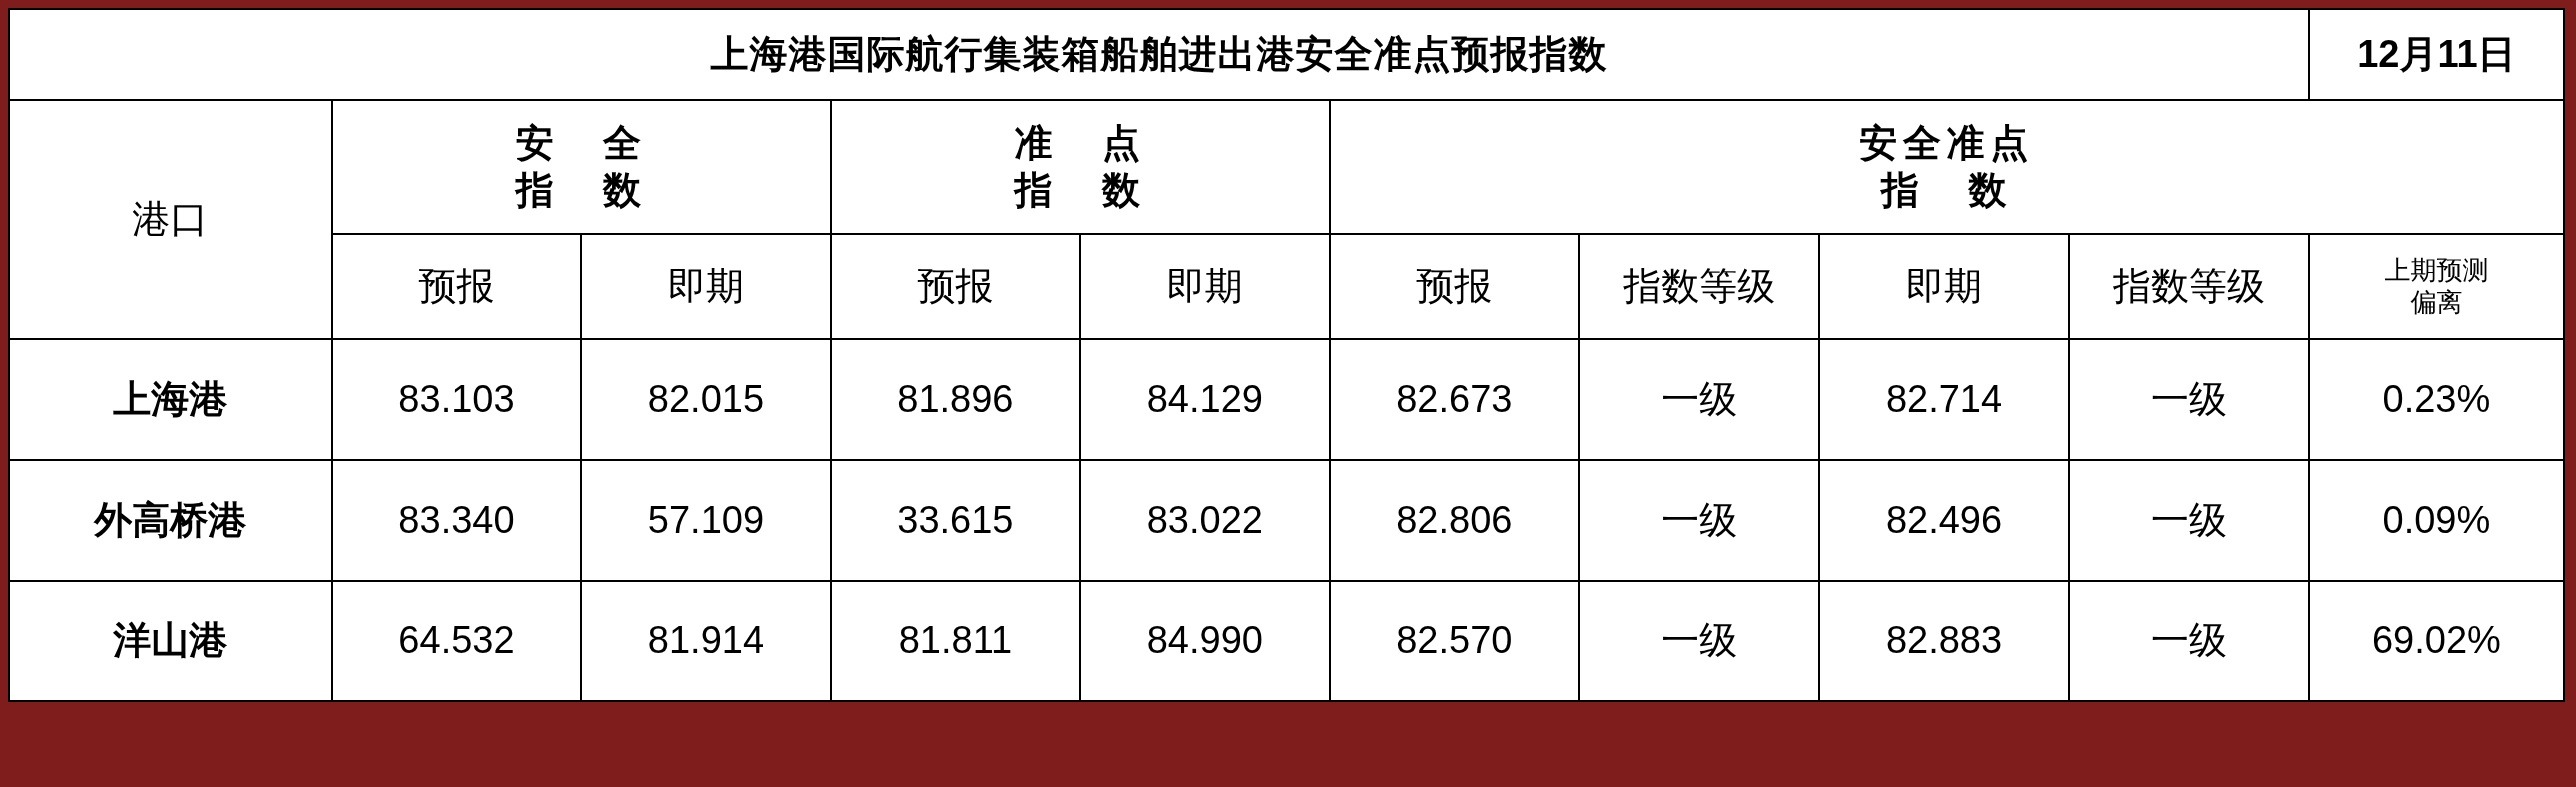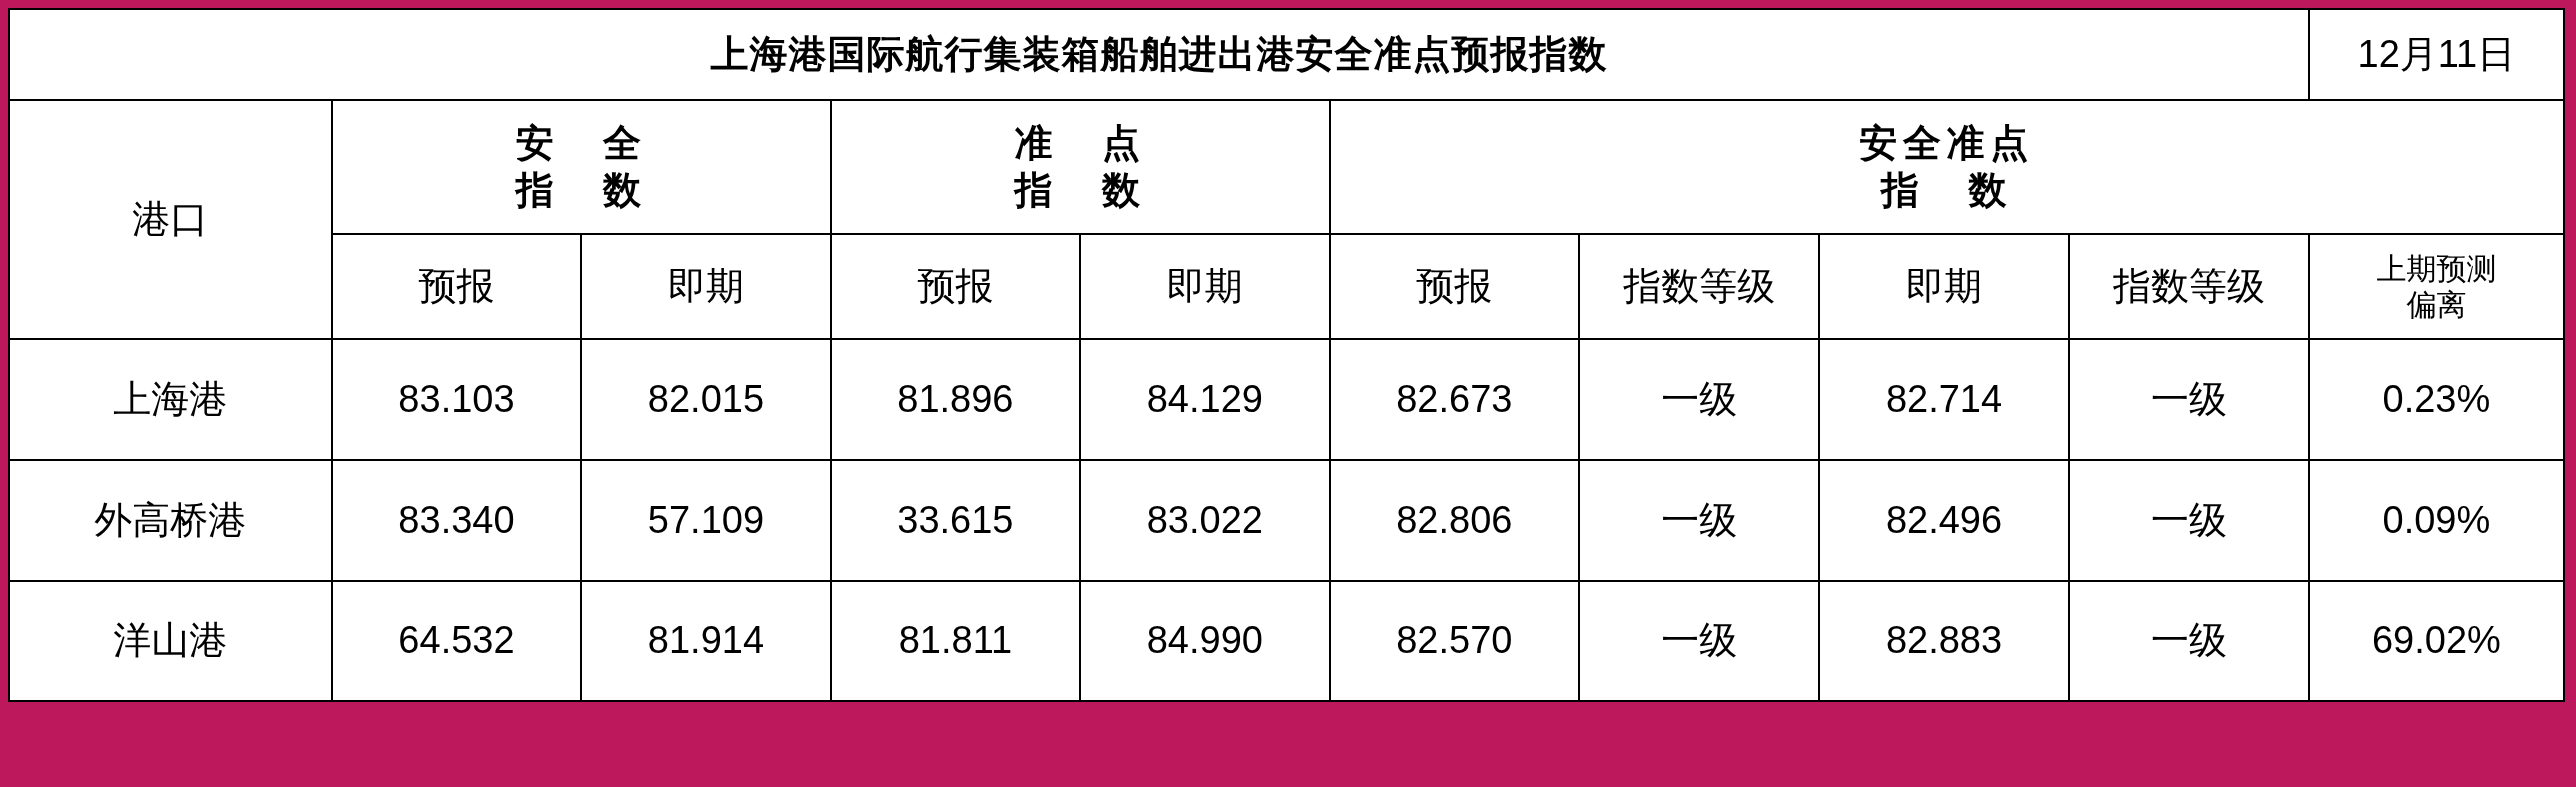--- a/index.html
+++ b/index.html
@@ -9,21 +9,21 @@
   }
   body {
     font-family: "Liberation Sans", "DejaVu Sans", sans-serif;
     color: #000000;
   }
   .page {
     width: 2576px;
     height: 787px;
     box-sizing: border-box;
     padding: 7.7px 11.5px 7.7px 7.7px;
-    background: #be185d;
+    background: #7f1d1d;
   }
   table.index-table {
     border-collapse: collapse;
     table-layout: fixed;
     width: 2557px;
     background: #ffffff;
   }
   table.index-table td {
     border: 2.9px solid #000000;
     text-align: center;
@@ -34,21 +34,21 @@
   }
   
   .title-cell {
     font-size: 42px;
     font-weight: bold;
     letter-spacing: 1px;
     height: 82px;
   }
   .date-cell {
     font-size: 42px;
-    font-weight: normal;
+    font-weight: bold;
     height: 82px;
     white-space: nowrap;
   }
   
   .grp-head {
     font-size: 40px;
     font-weight: bold;
     height: 124px;
     letter-spacing: 5.7px;
   }
@@ -57,27 +57,27 @@
   .port-head {
     font-size: 40px;
     font-weight: normal;
   }
   .sub-head {
     font-size: 38px;
     font-weight: normal;
     height: 96px;
   }
   .sub-head.two-line {
-    font-size: 30px;
+    font-size: 26px;
     line-height: 1.2;
   }
   
   .row-label {
     font-size: 38px;
-    font-weight: normal;
+    font-weight: bold;
     height: 111px;
   }
   .data-cell {
     font-size: 38px;
     font-weight: normal;
     height: 111px;
   }
   .grade-cell {
     font-size: 38px;
     margin-left: 46px;

